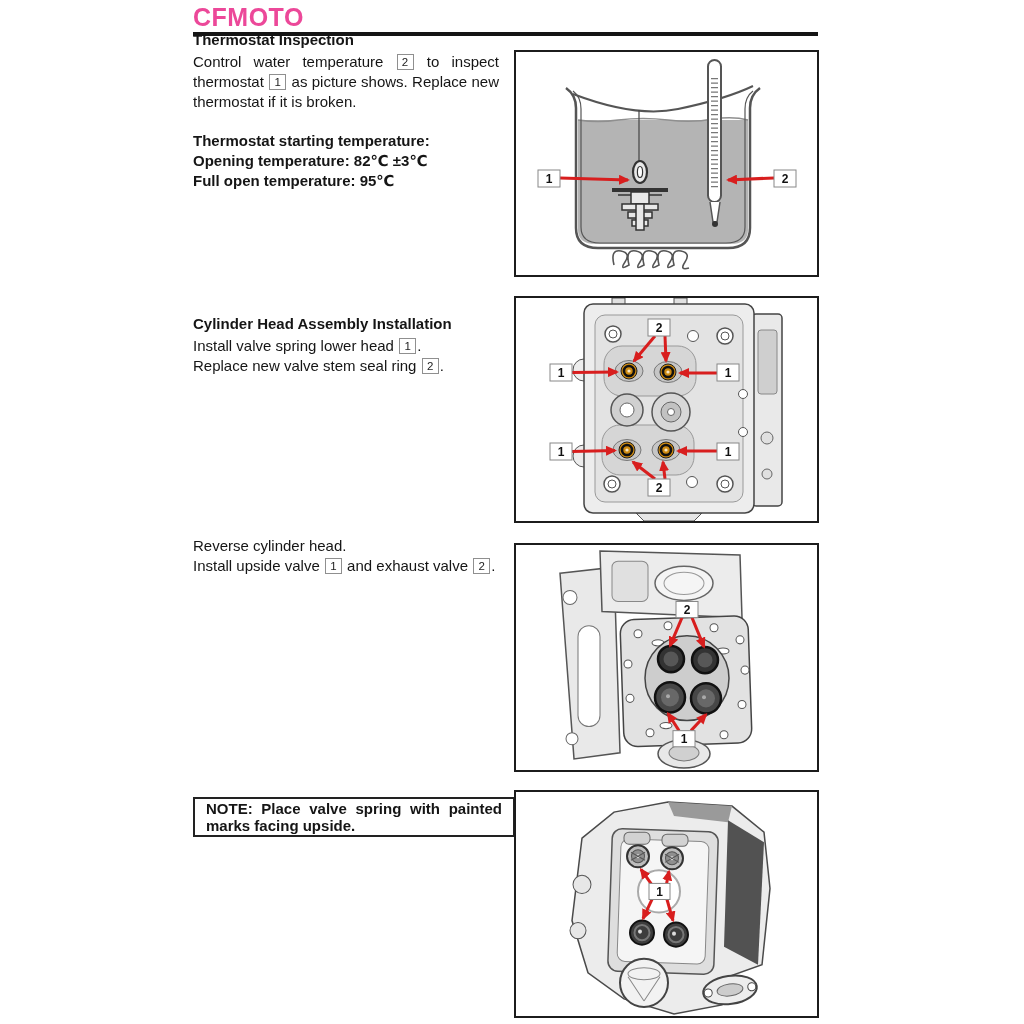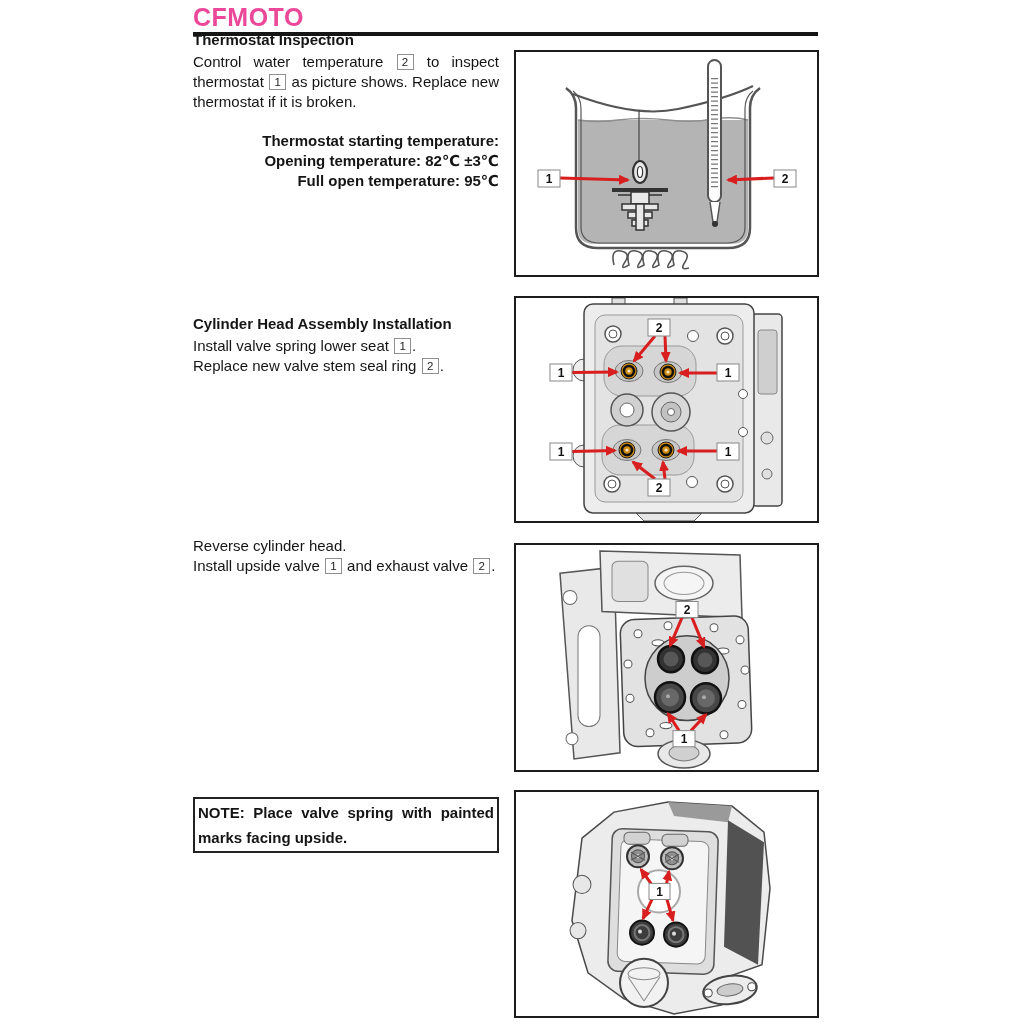--- a/index.html
+++ b/index.html
@@ -6,28 +6,28 @@
   body{font-family:"Liberation Sans","DejaVu Sans",sans-serif;color:#111;}
   #page{position:relative;width:1024px;height:1024px;background:#fff;overflow:hidden;}
 
   .brand{position:absolute;left:193px;top:3px;font-size:25px;font-weight:bold;letter-spacing:.5px;color:#ec4899;}
   .brand-rule{position:absolute;left:193px;top:32px;width:625px;height:4px;background:#151515;}
 
   .tblock{position:absolute;left:193px;width:306px;font-size:15px;line-height:20px;color:#151515;}
   .tblock h3{margin:0 0 2px 0;font-size:15px;line-height:20px;font-weight:bold;}
   .tblock p{margin:0;text-align:justify;}
   .specs{margin-top:19px;font-weight:bold;}
-  .specs div{line-height:20px;text-align:right;}
+  .specs div{line-height:20px;}
   .line{line-height:20px;}
 
   .ref{display:inline-block;min-width:11px;padding:0 2px;margin:0 1px;border:1px solid #8f8f8f;
        background:#fff;font-size:11.5px;line-height:14px;text-align:center;vertical-align:1px;color:#222;}
 
-  .note{margin-top:3px;border:2px solid #222;padding:1px 3px;font-weight:bold;text-align:justify;
-        line-height:25px;width:296px;}
+  .note{margin-top:3px;border:2px solid #222;padding:1px 11px;font-weight:bold;text-align:justify;
+        line-height:17px;width:296px;}
 
   .fig{position:absolute;left:514px;width:305px;border:2px solid #1c1c1c;background:#fff;box-sizing:border-box;}
   .fig svg{display:block;width:100%;height:100%;}
   #fig1{top:50px;height:227px;}
   #fig2{top:296px;height:227px;}
   #fig3{top:543px;height:229px;}
   #fig4{top:790px;height:228px;}
 
   svg text{font-family:"Liberation Sans","DejaVu Sans",sans-serif;font-size:12px;font-weight:bold;fill:#111;}
 </style>
@@ -48,21 +48,21 @@
       <span>as picture shows. Replace new thermostat if it is broken.</span></p>
     <div class="specs">
       <div>Thermostat starting temperature:</div>
       <div>Opening temperature: 82℃ ±3℃</div>
       <div>Full open temperature: 95℃</div>
     </div>
   </div>
 
   <div class="tblock" style="top:314px;">
     <h3>Cylinder Head Assembly Installation</h3>
-    <div class="line"><span>Install valve spring lower seat</span>
+    <div class="line"><span>Install valve spring lower head</span>
       <span class="ref">1</span><span>.</span></div>
     <div class="line"><span>Replace new valve stem seal ring</span>
       <span class="ref">2</span><span>.</span></div>
   </div>
 
   <div class="tblock" style="top:536px;">
     <div class="line">Reverse cylinder head.</div>
     <div class="line"><span>Install upside valve</span>
       <span class="ref">1</span>
       <span>and exhaust valve</span>

